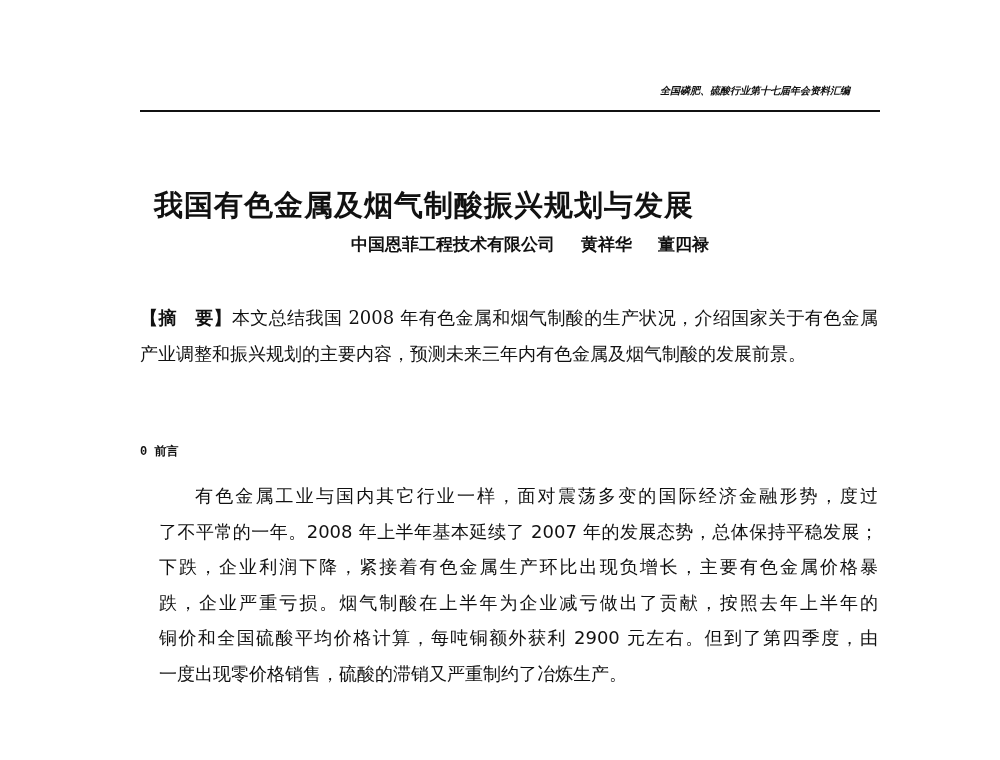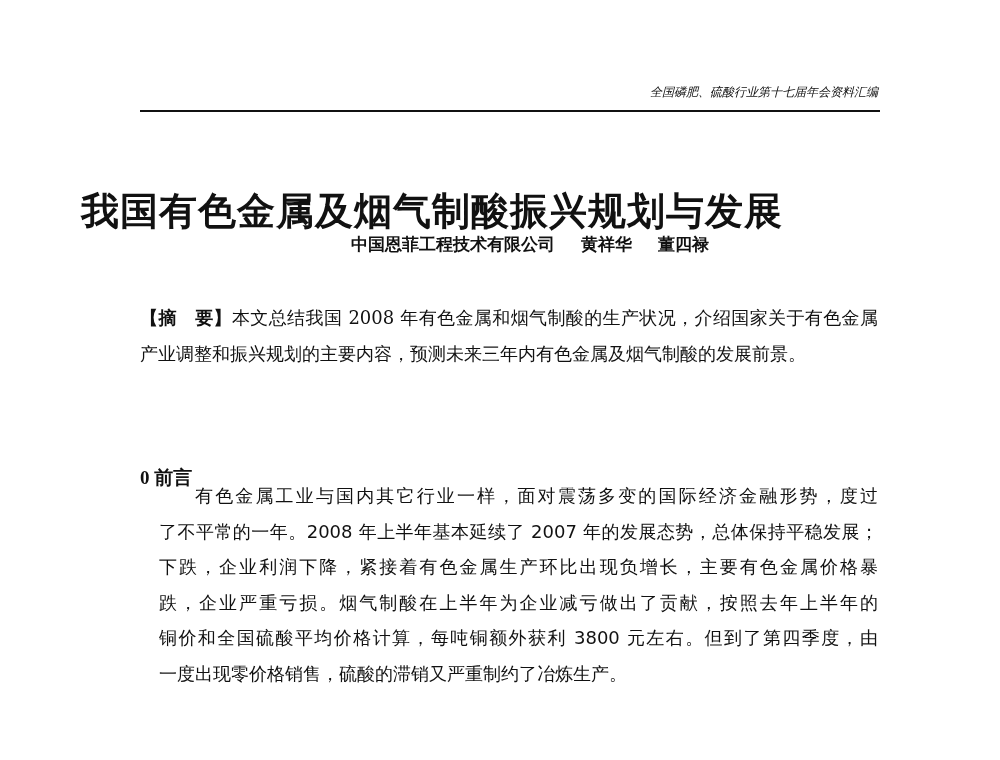--- a/index.html
+++ b/index.html
@@ -10,45 +10,45 @@
     body {
       width: 1000px;
       height: 760px;
       position: relative;
       overflow: hidden;
       color: #111111;
       font-family: "DejaVu Serif", "Liberation Serif", serif;
     }
     .running-header {
       position: absolute;
-      left: 560px;
+      left: 532px;
       top: 84px;
       width: 318px;
       text-align: right;
-      font-size: 12px;
-      font-weight: normal;
+      font-size: 10px;
+      font-weight: bold;
       font-style: italic;
       letter-spacing: 0px;
       font-family: "DejaVu Sans", sans-serif;
     }
     .header-rule {
       position: absolute;
       left: 140px;
       top: 110px;
       width: 740px;
       height: 2px;
       background: #111111;
     }
     .title {
       position: absolute;
-      left: 16px;
+      left: 8px;
       top: 186px;
       width: 832px;
       text-align: center;
-      font-size: 38px;
+      font-size: 29px;
       font-weight: bold;
       letter-spacing: 1px;
       font-family: "DejaVu Serif", serif;
     }
     .byline {
       position: absolute;
       left: 0;
       top: 233px;
       width: 1000px;
       text-align: center;
@@ -65,24 +65,24 @@
       width: 738px;
       font-size: 18px;
       line-height: 36px;
       text-align: justify;
       font-family: "DejaVu Serif", serif;
     }
     .abstract .label { font-weight: bold; }
     .section-heading {
       position: absolute;
       left: 140px;
-      top: 465px;
-      font-size: 19px;
+      top: 443px;
+      font-size: 12px;
       font-weight: bold;
-      font-family: Liberation Serif, serif;
+      font-family: Liberation Mono, monospace;
     }
     .body-text {
       position: absolute;
       left: 140px;
       top: 478px;
       width: 738px;
       font-size: 18px;
       line-height: 35.5px;
       font-family: "DejaVu Sans", sans-serif;
     }
@@ -119,15 +119,15 @@
 <div class="section-heading">
   <span>0</span>
   <span>前言</span>
 </div>
 
 <div class="body-text">
   <span class="line indent">有色金属工业与国内其它行业一样，面对震荡多变的国际经济金融形势，度过</span>
   <span class="line">了不平常的一年。2008 年上半年基本延续了 2007 年的发展态势，总体保持平稳发展；</span>
   <span class="line">下跌，企业利润下降，紧接着有色金属生产环比出现负增长，主要有色金属价格暴</span>
   <span class="line">跌，企业严重亏损。烟气制酸在上半年为企业减亏做出了贡献，按照去年上半年的</span>
-  <span class="line">铜价和全国硫酸平均价格计算，每吨铜额外获利 3800 元左右。但到了第四季度，由</span>
+  <span class="line">铜价和全国硫酸平均价格计算，每吨铜额外获利 2900 元左右。但到了第四季度，由</span>
   <span class="line last">一度出现零价格销售，硫酸的滞销又严重制约了冶炼生产。</span>
 </div>
 
 </body></html>

